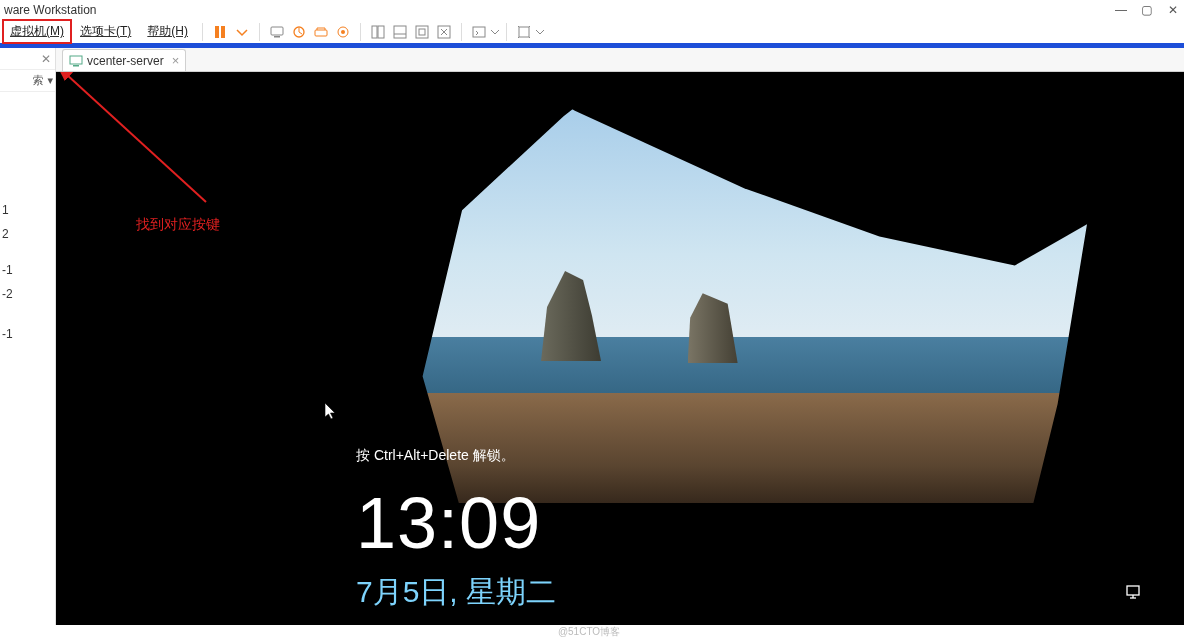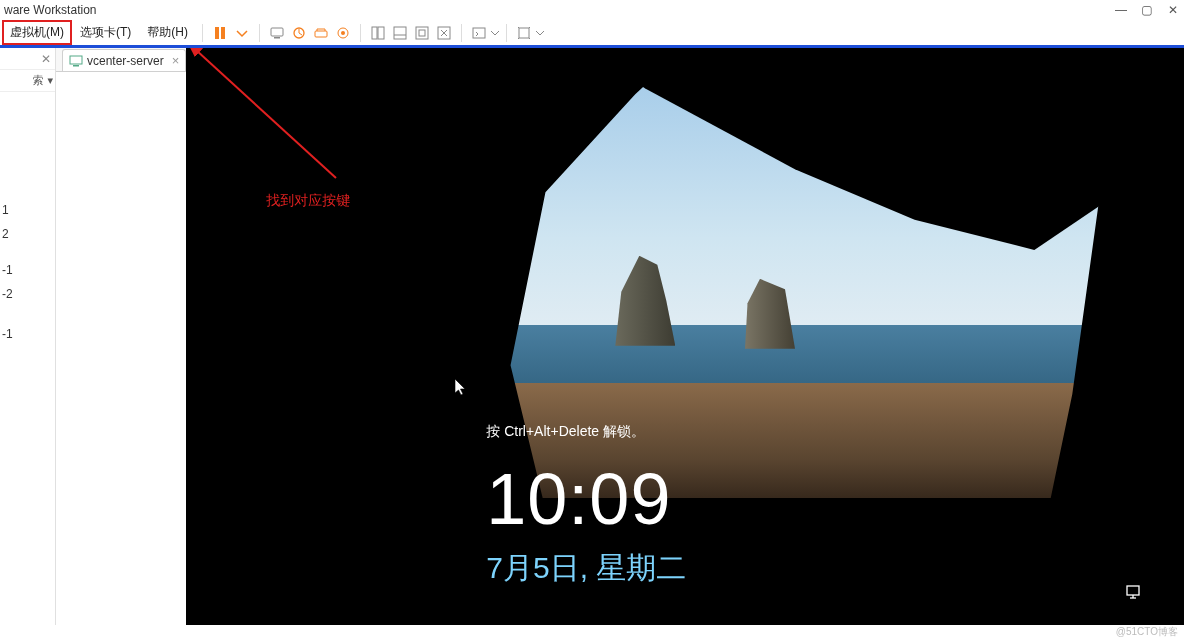--- a/index.html
+++ b/index.html
@@ -1,34 +1,34 @@
 <!DOCTYPE html>
 <html><head>
 <meta charset="utf-8">
 <style>
   * { box-sizing: border-box; margin: 0; padding: 0; }
   html, body { width: 1184px; height: 639px; overflow: hidden; font-family: "Segoe UI", Tahoma, sans-serif; font-size: 12px; background: #fff; color: #333; }
   .titlebar { height: 20px; display: flex; align-items: center; padding: 0 4px; justify-content: space-between; }
   .titlebar .title { font-size: 12px; color: #333; }
   .win-controls { display: flex; gap: 12px; align-items: center; color: #555; }
   .win-controls span { width: 14px; text-align: center; cursor: default; }
-  .menubar { height: 28px; border-bottom: 3px solid #1d4ed8; display: flex; align-items: center; padding: 0 2px; gap: 0; }
+  .menubar { height: 28px; border-bottom: 5px solid #1d4ed8; display: flex; align-items: center; padding: 0 2px; gap: 0; text-decoration: underline; }
   .menu-item { padding: 4px 8px; cursor: default; white-space: nowrap; font-size: 12px; color: #222; }
   .menu-item.highlighted { border: 2px solid #e02020; padding: 2px 6px; }
   .menu-sep { width: 1px; height: 18px; background: #ddd; margin: 0 6px; }
   .toolbar-btn { width: 22px; height: 22px; display: flex; align-items: center; justify-content: center; color: #888; }
   .toolbar-btn.orange { color: #f58020; }
   .toolbar-btn svg { width: 16px; height: 16px; }
   .content-row { display: flex; height: calc(639px - 20px - 28px - 14px); }
   .sidebar { width: 56px; min-width: 56px; border-right: 1px solid #e0e0e0; background: #fff; display: flex; flex-direction: column; }
   .sidebar-header { height: 22px; display: flex; align-items: center; justify-content: flex-end; padding: 0 4px; border-bottom: 1px solid #eee; gap: 6px; }
   .sidebar-search { height: 22px; display:flex; align-items:center; justify-content:flex-end; padding:0 2px; border-bottom:1px solid #eee; color:#555; font-size:11px;}
   .sidebar-tree { padding: 6px 2px; font-size: 12px; line-height: 2.0; color: #333; }
   .sidebar-tree div { white-space: nowrap; overflow: hidden; }
-  .main { flex: 1; display: flex; flex-direction: row; background: #fff; }
+  .main { flex: 1; display: flex; flex-direction: column; background: #fff; }
   .tabs-row { height: 24px; display: flex; align-items: flex-end; background: #f7f7f7; border-bottom: 1px solid #d0d0d0; padding-left: 6px; gap: 2px; }
   .tab { height: 22px; background: #fff; border: 1px solid #d0d0d0; border-bottom: none; border-radius: 3px 3px 0 0; display: flex; align-items: center; padding: 0 6px; gap: 4px; font-size: 12px; color: #333; }
   .tab .tab-icon { width: 14px; height: 14px; }
   .tab .close-x { color: #999; font-size: 13px; padding-left: 4px; }
   .vm-view { flex: 1; background: #000; position: relative; overflow: hidden; }
   .lock-screen { position: absolute; inset: 0; text-align: right; }
   .sky { position: absolute; top: 0; left: 30%; right: 8%; height: 55%; background: linear-gradient(#9fc8e8 0%, #cfe5f1 60%, #e7eff4 100%); }
   .sea { position: absolute; top: 48%; left: 30%; right: 8%; height: 14%; background: linear-gradient(#4a7fa0, #2e5e7b); }
   .beach { position: absolute; top: 58%; left: 30%; right: 8%; bottom: 20%; background: linear-gradient(#8a6a4a 0%, #5a4530 60%, #2c2016 100%); }
   .cave-left { position: absolute; top: 0; bottom: 0; left: 0; width: 50%; background: #000; clip-path: polygon(0 0, 100% 0, 90% 8%, 72% 25%, 65% 55%, 72% 80%, 95% 100%, 0 100%); }
@@ -37,21 +37,21 @@
   .cave-bottom { position: absolute; bottom: 0; left: 0; right: 0; height: 22%; background: #000; }
   .rock1 { position: absolute; left: 43%; top: 36%; width: 60px; height: 90px; background: linear-gradient(90deg,#6b6a5c,#3d3c32); clip-path: polygon(40% 0, 70% 10%, 85% 50%, 100% 100%, 0 100%, 10% 40%); }
   .rock2 { position: absolute; left: 56%; top: 40%; width: 50px; height: 70px; background: linear-gradient(90deg,#7a7565,#444034); clip-path: polygon(30% 0, 80% 15%, 100% 100%, 0 100%, 5% 35%); }
   .lock-text { position: absolute; left: 300px; top: 375px; color: #fff; font-size: 14px; }
   .clock { position: absolute; left: 300px; top: 410px; color: #fff; font-size: 72px; font-weight: 300; letter-spacing: 1px; }
   .date { position: absolute; left: 300px; top: 500px; color: #7dd3fc; font-size: 30px; font-weight: 400; }
   .net-icon { position: absolute; right: 40px; bottom: 20px; color: #fff; }
   .cursor { position: absolute; left: 268px; top: 330px; }
   .annotation-arrow { position: absolute; top: 0; left: 0; pointer-events: none; }
   .annotation-label { position: absolute; left: 80px; top: 144px; color: #e02020; font-size: 14px; font-weight: 500; }
-  .footer { height: 14px; display:flex; align-items:center; justify-content:flex-end; padding-right:6px; color:#bbb; font-size:10px;}
+  .footer { height: 14px; display:flex; align-items:center; justify-content:center; padding-right:6px; color:#bbb; font-size:10px;}
 </style>
 </head>
 <body>
 
 <div class="titlebar">
   <span class="title">ware Workstation</span>
   <div class="win-controls">
     <span>—</span>
     <span>▢</span>
     <span>✕</span>
@@ -195,21 +195,21 @@
         <div class="sea"></div>
         <div class="beach"></div>
         <div class="rock1"></div>
         <div class="rock2"></div>
         <div class="cave-left"></div>
         <div class="cave-top"></div>
         <div class="cave-right"></div>
         <div class="cave-bottom"></div>
 
         <div class="lock-text">按 Ctrl+Alt+Delete 解锁。</div>
-        <div class="clock">10:09</div>
+        <div class="clock">13:09</div>
         <div class="date">7月5日, 星期二</div>
 
         <div class="net-icon">
           <svg width="20" height="20" viewBox="0 0 20 20">
               <rect x="3" y="4" width="12" height="9" fill="none" stroke="#fff" stroke-width="1.3"></rect>
               <line x1="6" y1="16" x2="12" y2="16" stroke="#fff" stroke-width="1.3"></line>
               <line x1="9" y1="13" x2="9" y2="16" stroke="#fff" stroke-width="1.3"></line>
             </svg>
         </div>
 

